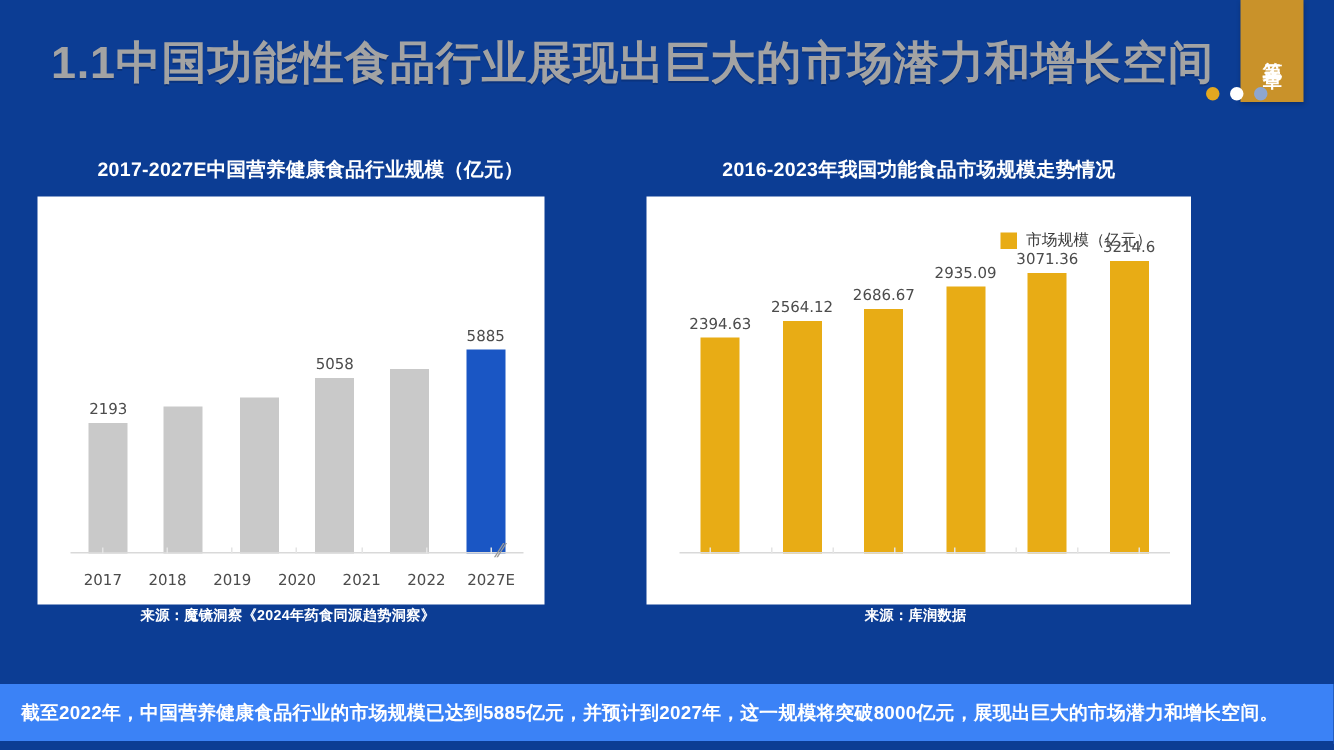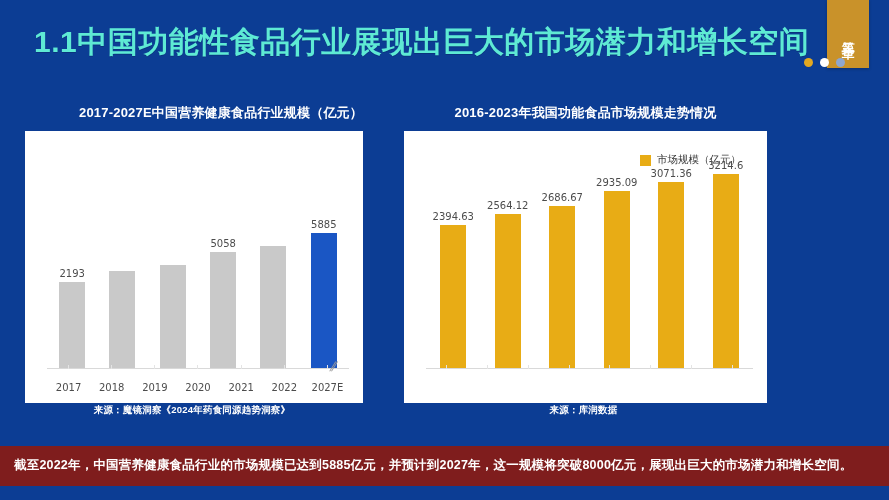--- a/index.html
+++ b/index.html
@@ -23,21 +23,21 @@
     box-shadow:0 1px 3px rgba(0,0,0,.25);
   }
   .chapter-badge .txt{
     writing-mode:vertical-rl;
     color:#fff;font-size:13px;font-weight:bold;
     letter-spacing:2px;line-height:1.05;
   }
   
   .headline{
     position:absolute;left:34px;top:22px;
-    color:#5eead4;
+    color:#a3a3a3;
     font-size:30px;font-weight:bold;
     letter-spacing:.5px;
     white-space:nowrap;
     text-shadow:0 1px 0 rgba(0,0,0,.15);
   }
   .dots{
     position:absolute;top:58px;right:44px;
     display:flex;gap:7px;align-items:center;
   }
   .dots i{display:block;width:9px;height:9px;border-radius:50%;}
@@ -45,22 +45,22 @@
   .dot-white{background:#ffffff;}
   .dot-gray{background:#8ea6cf;}
 
   
   .panel{position:absolute;}
   .panel-title{
     color:#ffffff;font-size:13px;font-weight:bold;
     text-align:center;letter-spacing:.2px;white-space:nowrap;
   }
   .panel-left{left:25px;top:104px;width:338px;}
-  .panel-right{left:404px;top:104px;width:363px;}
-  .panel-left .panel-title{text-align:right;padding-left:26px;}
+  .panel-right{left:431px;top:104px;width:363px;}
+  .panel-left .panel-title{text-align:center;padding-left:26px;}
   .card{
     background:#ffffff;
     margin-top:9px;
     position:relative;
     box-sizing:border-box;
   }
   .panel-left .card{height:272px;}
   .panel-right .card{height:272px;}
   .source{
     color:#ffffff;font-size:9.5px;font-weight:bold;
@@ -122,22 +122,22 @@
   .legend .lbl{font-size:10.5px;color:#3c3c3c;white-space:nowrap;text-align:right;}
   
   .ticks{
     position:absolute;left:22px;right:14px;bottom:34px;height:4px;
     display:flex;justify-content:space-around;
   }
   .ticks i{display:block;width:1px;height:4px;background:#e4e4e4;}
 
   
   .banner{
-    position:absolute;left:0;right:0;bottom:14px;
-    background:#7f1d1d;
+    position:absolute;left:0;right:0;bottom:4px;
+    background:#3b82f6;
     padding:9px 14px 10px 14px;
     box-sizing:border-box;
   }
   .banner p{
     margin:0;color:#ffffff;
     font-size:12.5px;font-weight:bold;line-height:1.65;
     letter-spacing:.2px;
   }
   .bottom-strip{
     position:absolute;left:0;right:0;bottom:0;height:6px;

